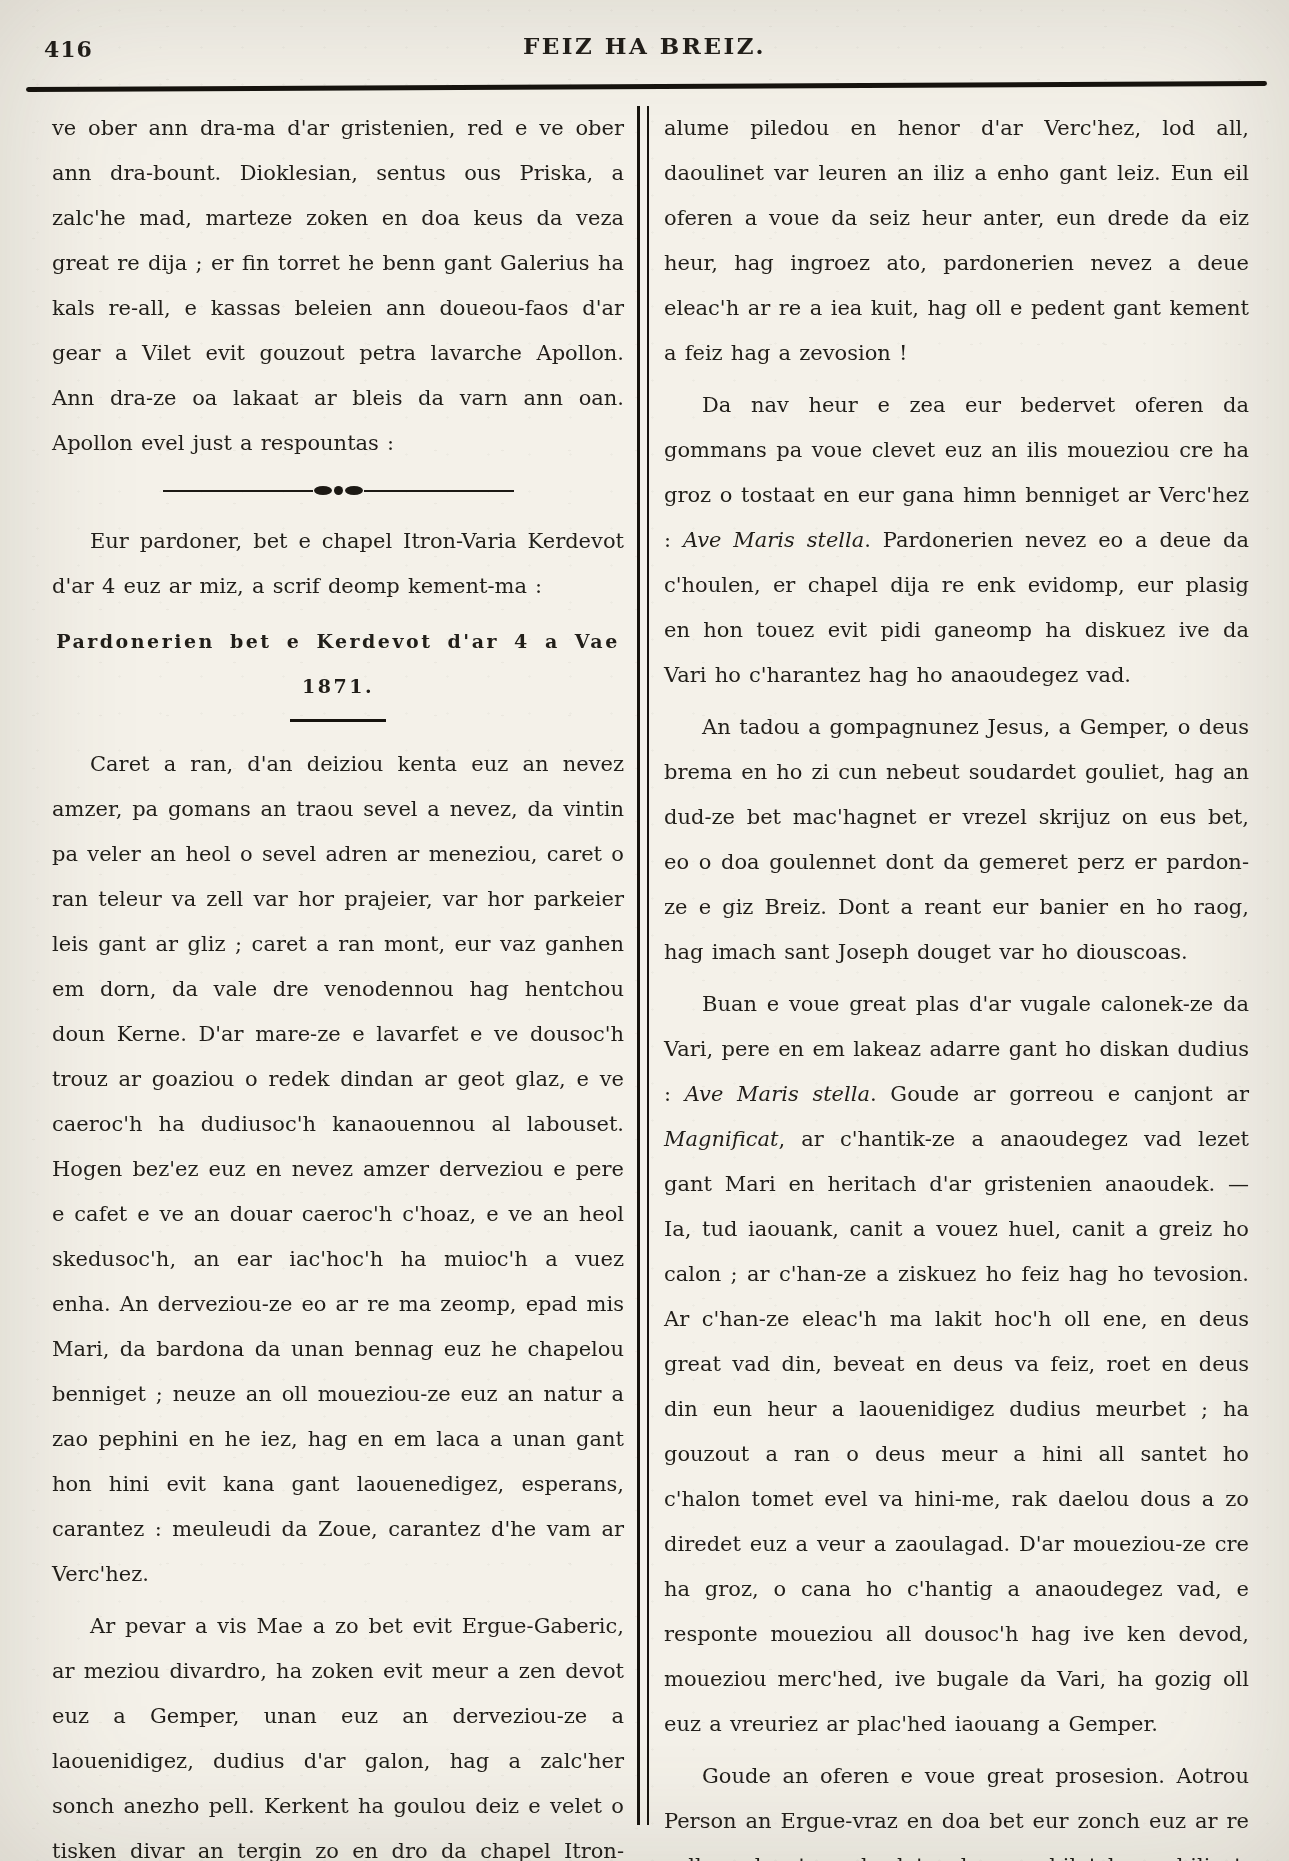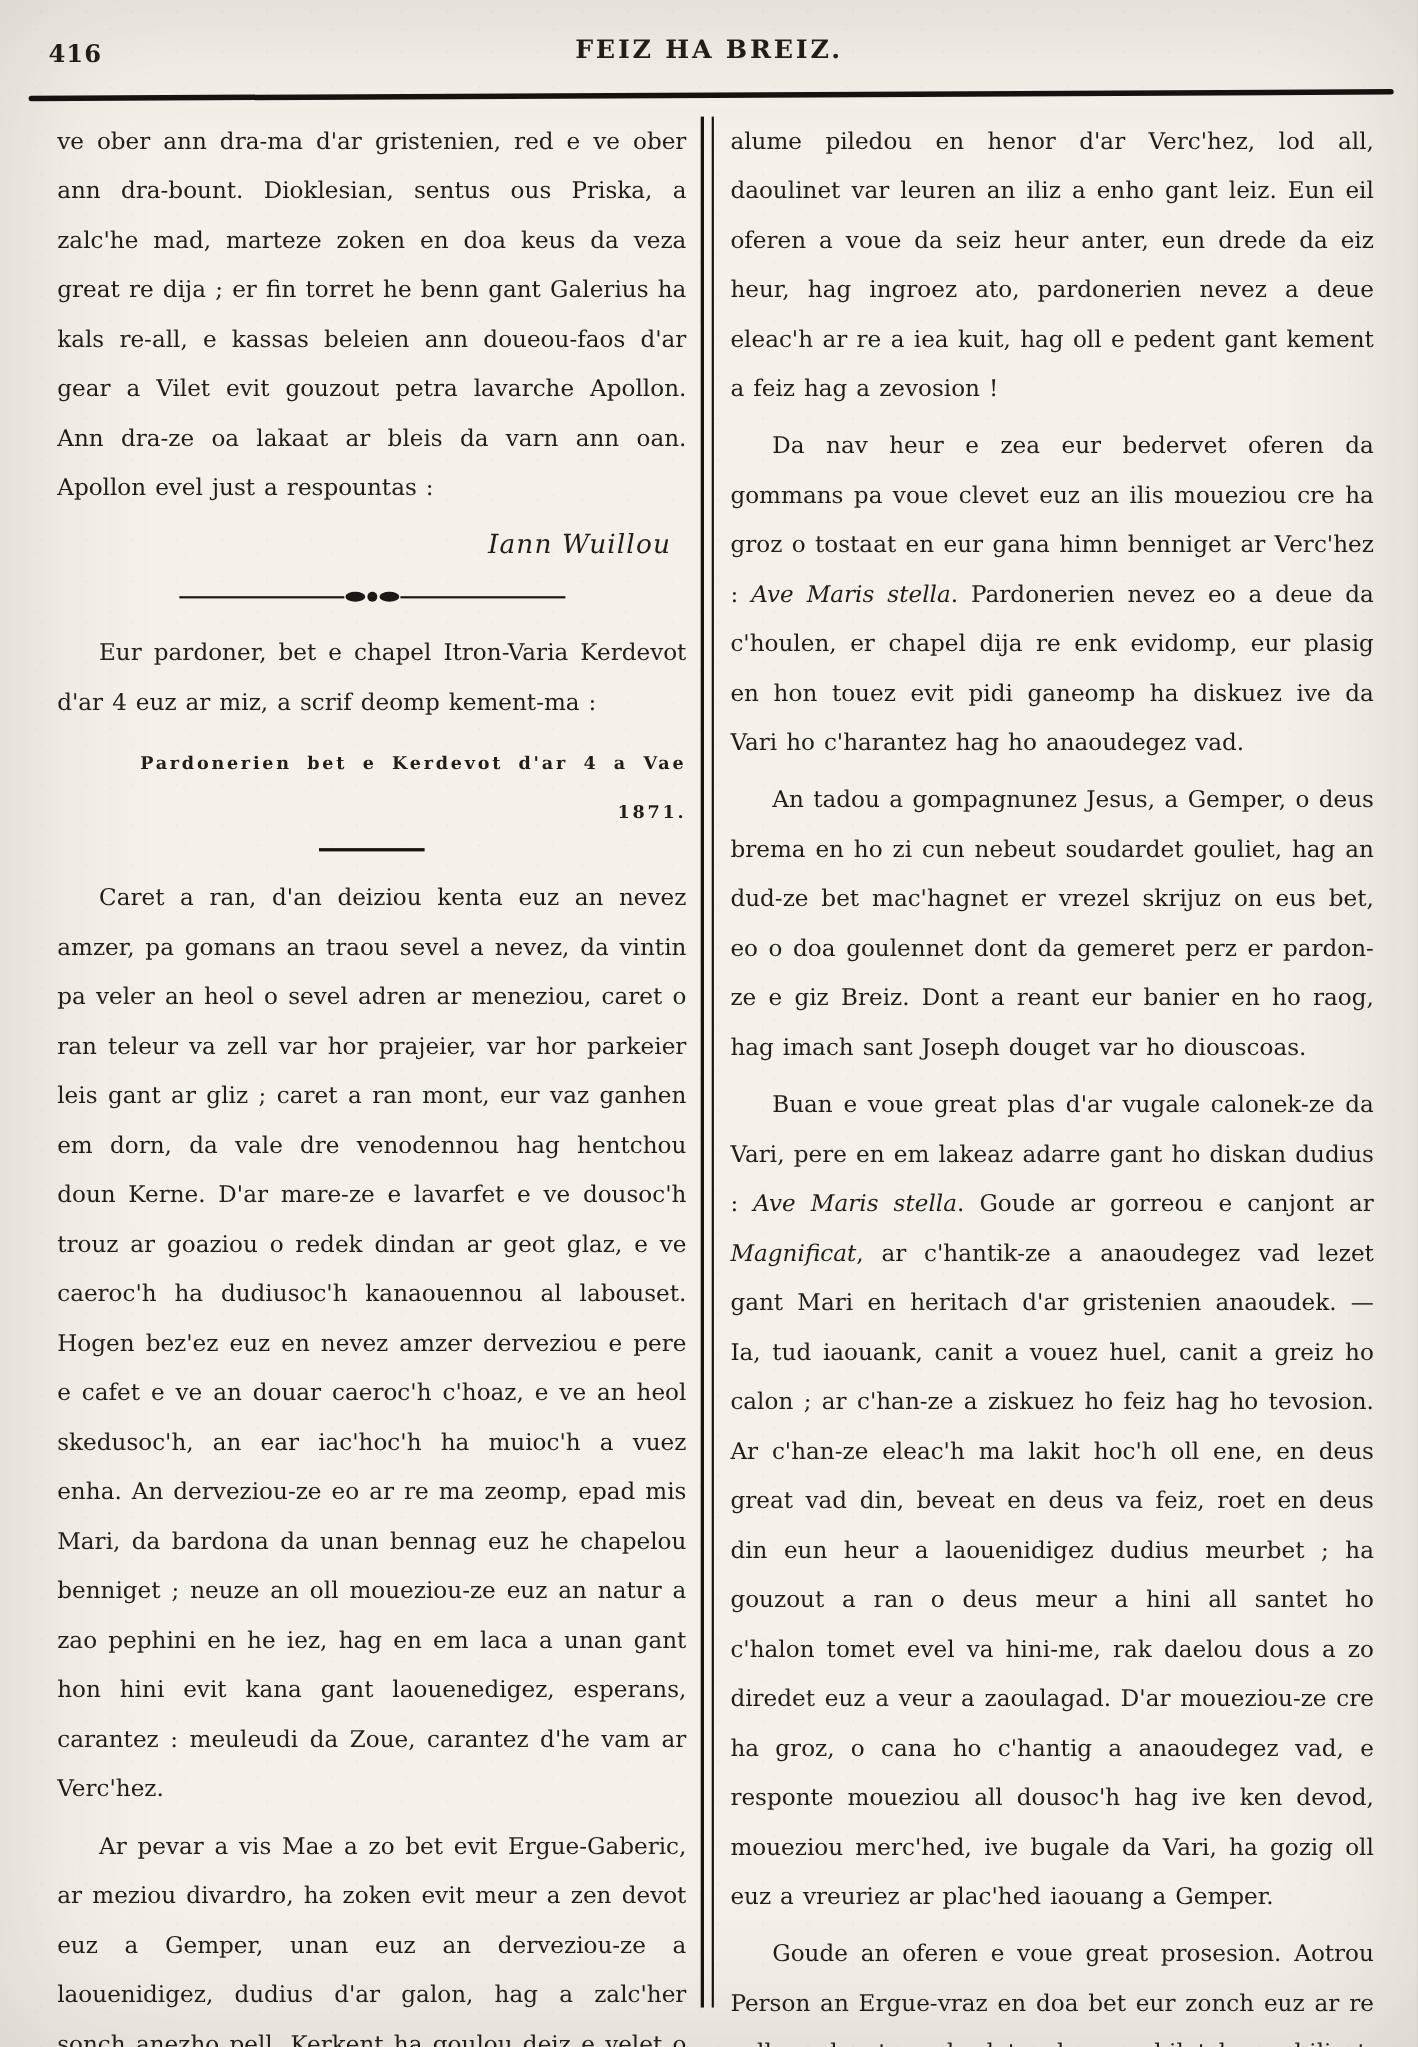--- a/index.html
+++ b/index.html
@@ -55,38 +55,37 @@
   }
   .ornament-divider {
     display:flex; align-items:center; justify-content:center;
     margin:20px 0 24px;
   }
   .ornament-divider .line { width:150px; height:2px; background:#1c1914; }
   .ornament-divider .bead { background:#1c1914; border-radius:50%; margin:0 1px; }
   .ornament-divider .bead.oval  { width:18px; height:9px; }
   .ornament-divider .bead.round { width:9px;  height:9px; }
   .article-heading {
-    margin:10px 0 10px; text-align:right;
-    font-size:16px; font-weight:bold;
+    margin:10px 0 10px; text-align:center;
+    font-size:19px; font-weight:bold;
     letter-spacing:2.5px; word-spacing:6px;
   }
   .heading-rule { width:96px; height:3px; background:#16130e; margin:0 auto 20px; }
 </style>
 </head>
 <body>
 
 <div class="page">
   <div class="page-number">416</div>
   <div class="masthead">FEIZ HA BREIZ.</div>
   <div class="header-rule"></div>
 
   <div class="columns">
     <div class="col col-left" id="left-col">
         <p class="para noindent">ve ober ann dra-ma d'ar gristenien, red e ve ober ann dra-bount. Dioklesian, sentus ous Priska, a zalc'he mad, marteze zoken en doa keus da veza great re dija ; er fin torret he benn gant Galerius ha kals re-all, e kassas beleien ann doueou-faos d'ar gear a Vilet evit gouzout petra lavarche Apollon. Ann dra-ze oa lakaat ar bleis da varn ann oan. Apollon evel just a respountas :</p>
-        <div class="signature">Iann Wuillou</div>
         <div class="ornament-divider">
           <span class="line"></span>
           <span class="bead oval"></span>
           <span class="bead round"></span>
           <span class="bead oval"></span>
           <span class="line"></span>
         </div>
         <p class="para">Eur pardoner, bet e chapel Itron-Varia Kerdevot d'ar 4 euz ar miz, a scrif deomp kement-ma :</p>
         <h2 class="article-heading">Pardonerien bet e Kerdevot d'ar 4 a Vae 1871.</h2>
         <div class="heading-rule"></div>

